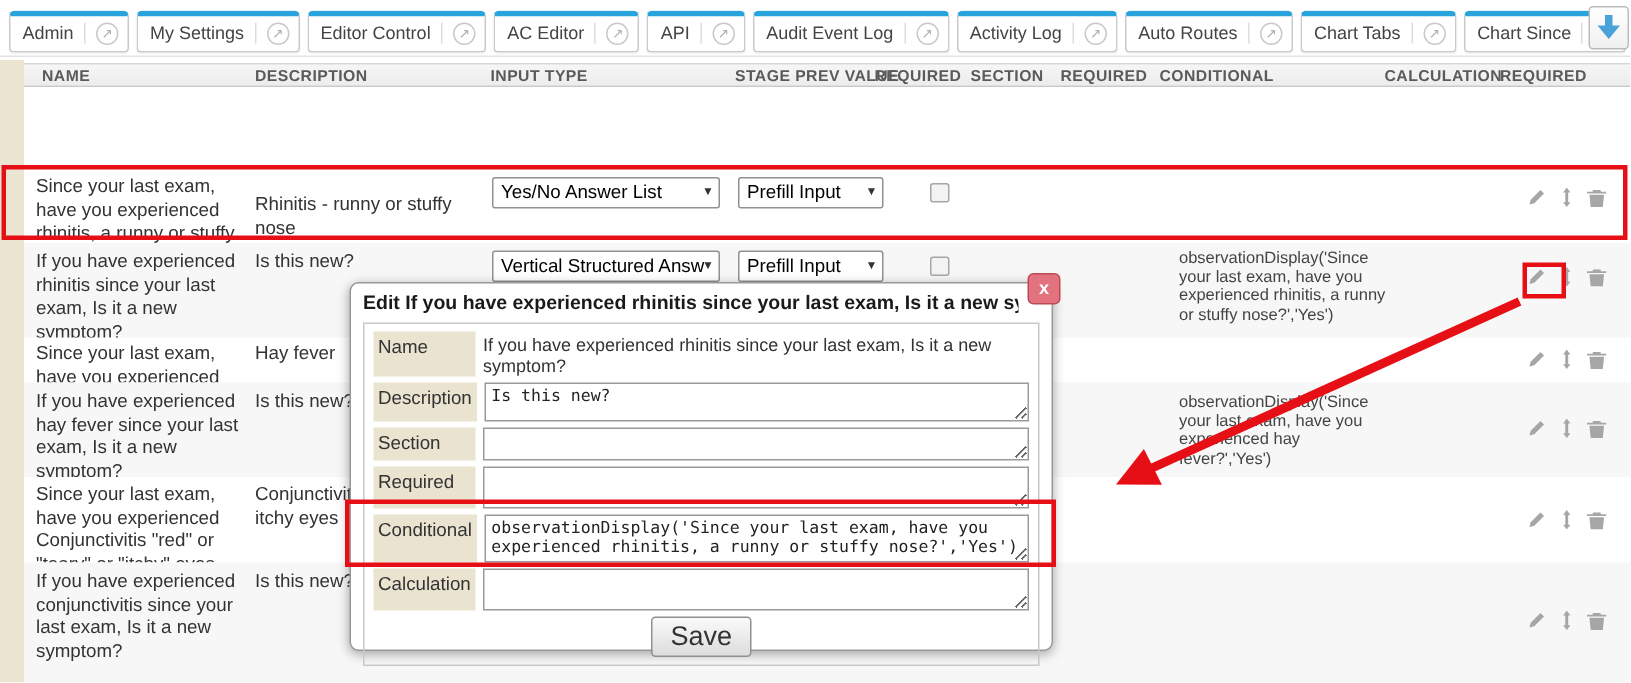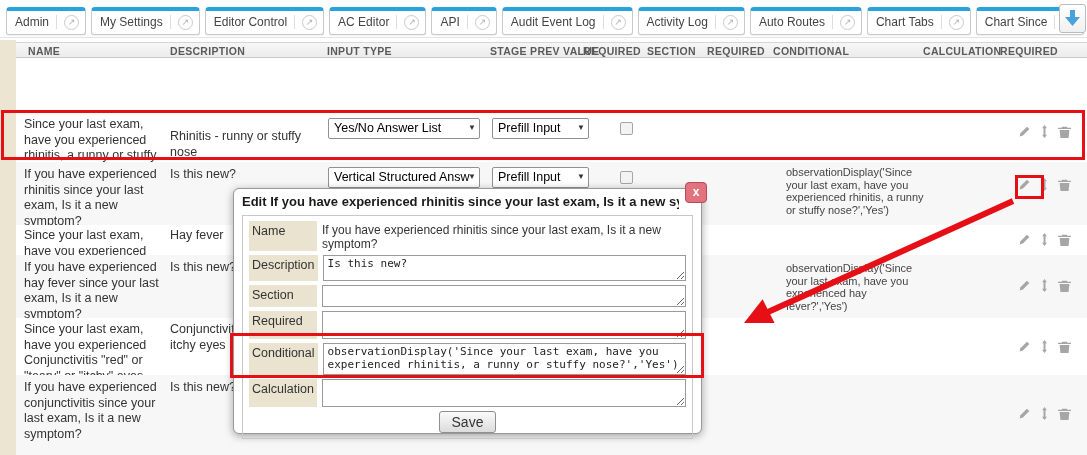--- a/index.html
+++ b/index.html
@@ -63,21 +63,21 @@
     font-size:12px; font-weight:bold; line-height:17px; text-align:center; cursor:pointer; padding:0; }
   .mform { border:1px solid #c8c8c8; padding:5px 6px; }
   .frow { display:flex; gap:5px; margin-bottom:4px; }
   .flabel { flex:0 0 68px; background:#eae3d0; font-size:12.5px; color:#333;
     padding:3px 3px; }
   .fval { flex:1; font-size:12px; color:#333; padding-top:2px; }
   .ftext { flex:1; border:1px solid #9a9a9a; font-family:"DejaVu Sans Mono", monospace;
     font-size:11px; line-height:13px; color:#222; padding:1px 4px; resize:vertical; }
   .h26 { height:26px; } .h22 { height:22px; } .h28 { height:28px; } .h32 { height:32px; }
   .save-row { text-align:center; margin-top:3px; }
-  .save-btn { font-size:14px; color:#333; padding:2px 12px;
+  .save-btn { font-size:18px; color:#333; padding:2px 12px;
     background:linear-gradient(#fafafa,#dcdcdc); border:1px solid #8f8f8f;
     border-radius:3px; cursor:pointer; font-family:"Liberation Sans", sans-serif; }
 
   
   .ann { position:absolute; border:3px solid #e60f15; z-index:30; pointer-events:none; }
   .arrow-svg { position:absolute; left:0; top:0; width:1087px; height:455px;
     z-index:30; pointer-events:none; }
 </style>
 </head>
 <body>

